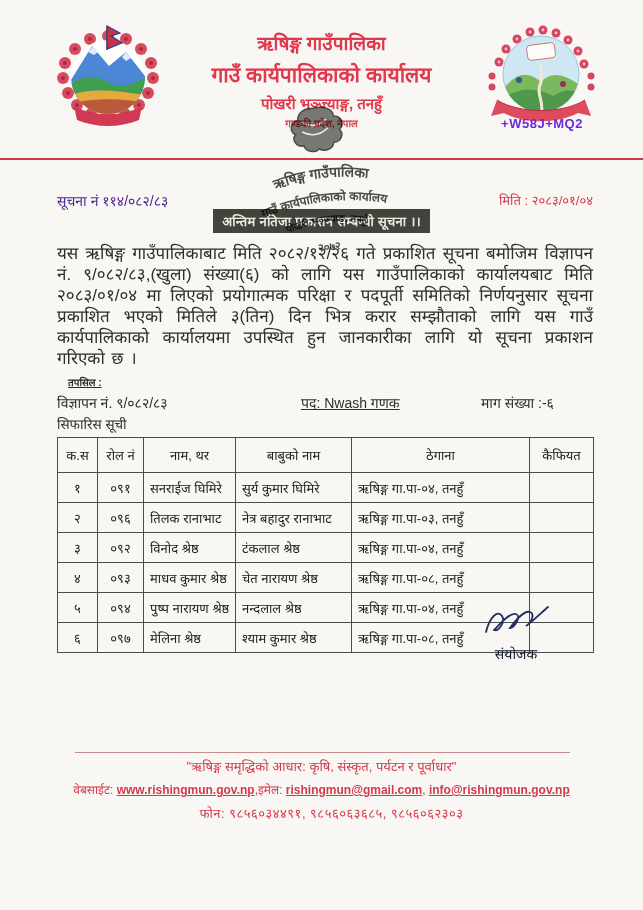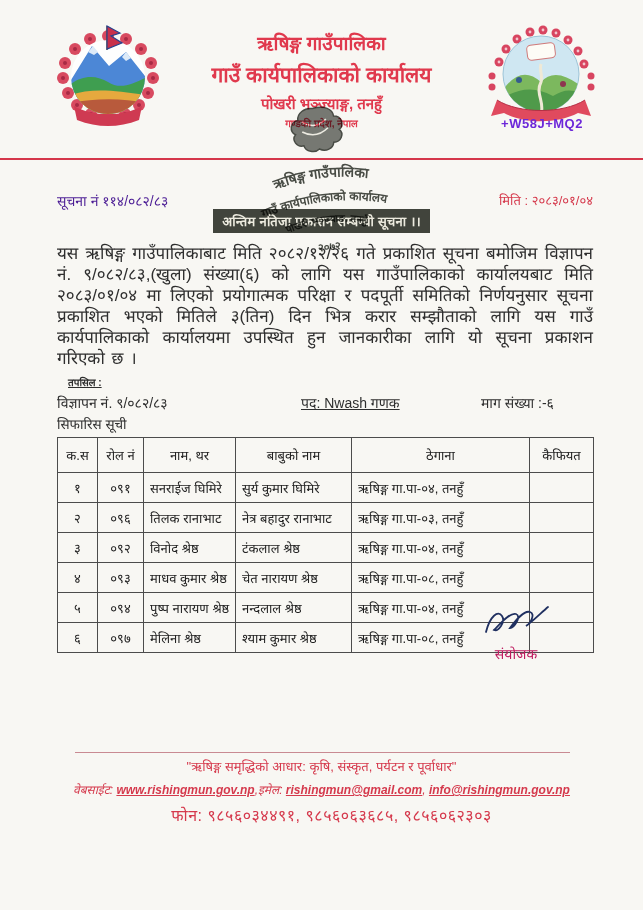--- a/index.html
+++ b/index.html
@@ -44,31 +44,31 @@
   .list-title{font-size:13.5px;margin:2px 0 4px 0;}
   
   table.results{border-collapse:collapse;width:536px;table-layout:fixed;}
   table.results th,table.results td{
     border:1.2px solid #4c4c4c;font-weight:normal;font-size:13px;color:#222;
     padding:2px 6px;overflow:hidden;white-space:nowrap;}
   table.results thead th{height:30px;text-align:center;vertical-align:middle;}
   table.results tbody td{height:25px;vertical-align:middle;}
   table.results td.col0,table.results td.col1{text-align:center;}
   
-  .sig-block{position:absolute;right:52px;top:602px;width:150px;text-align:center;color:#be185d;}
+  .sig-block{position:absolute;right:52px;top:602px;width:150px;text-align:center;color:#0f172a;}
   .sig-scribble{display:block;margin:0 auto 2px auto;}
   .sig-role{font-size:14px;margin-bottom:8px;}
   .sig-committee{font-size:14px;}
   
   .foot-rule{position:absolute;left:75px;top:752px;width:495px;height:1px;background:#c98a92;}
   .footer{position:absolute;left:0;top:757px;width:643px;text-align:center;color:#d5394c;}
   .foot-slogan{font-size:13px;margin-bottom:6px;}
-  .foot-links{font-size:12px;margin-bottom:6px;font-style:italic;}
+  .foot-links{font-size:12px;margin-bottom:6px;}
   .foot-links a{color:#d5394c;text-decoration:underline;font-weight:bold;}
-  .foot-phone{font-size:16px;letter-spacing:.5px;margin-left:20px;}
+  .foot-phone{font-size:13px;letter-spacing:.5px;margin-left:20px;}
 </style>
 </head>
 <body>
 
 <div class="page">
 
   <svg class="logo-left" viewBox="0 0 112 110">
     <g>
       <g fill="#d84a60">
         <circle cx="56" cy="12" r="6"></circle>

